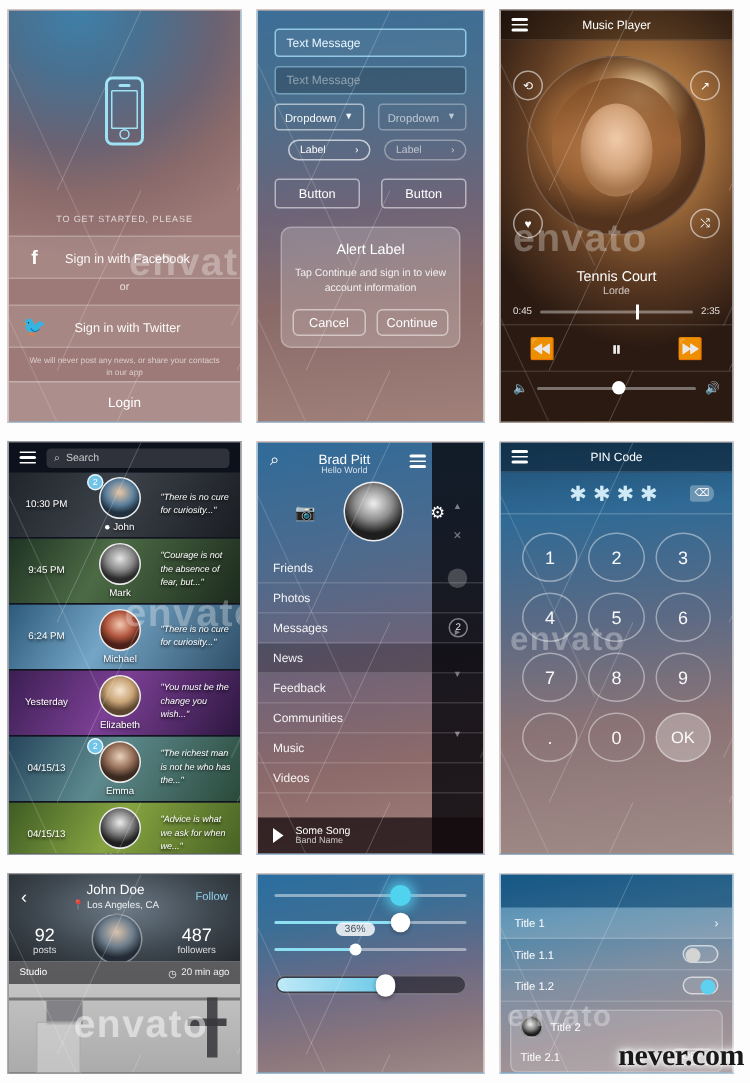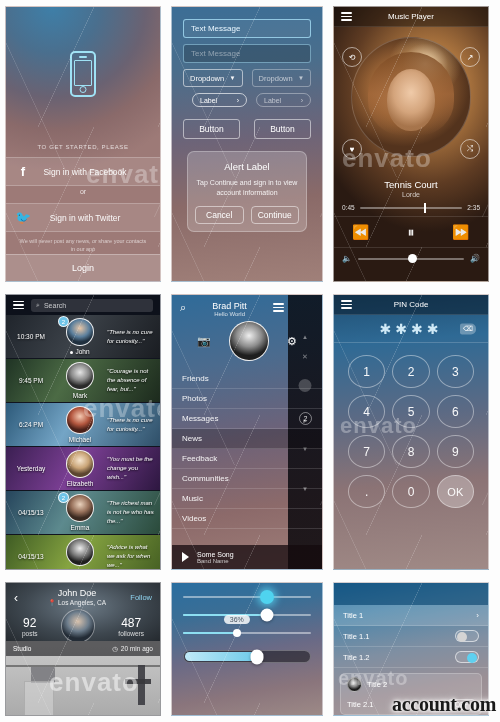--- a/index.html
+++ b/index.html
@@ -876,14 +876,14 @@
           <span>Title 2.1</span>
           <span class="ls-off">OFF</span>
         </div>
       </div>
 
       <div class="wm" style="left:4px; top:84px; font-size:20px;">envato</div>
       <div class="scratch"></div>
     </div>
   </div>
 
-  <div class="gfx-wm">account.com</div>
+  <div class="gfx-wm">never.com</div>
 </div>
 
 </body></html>

